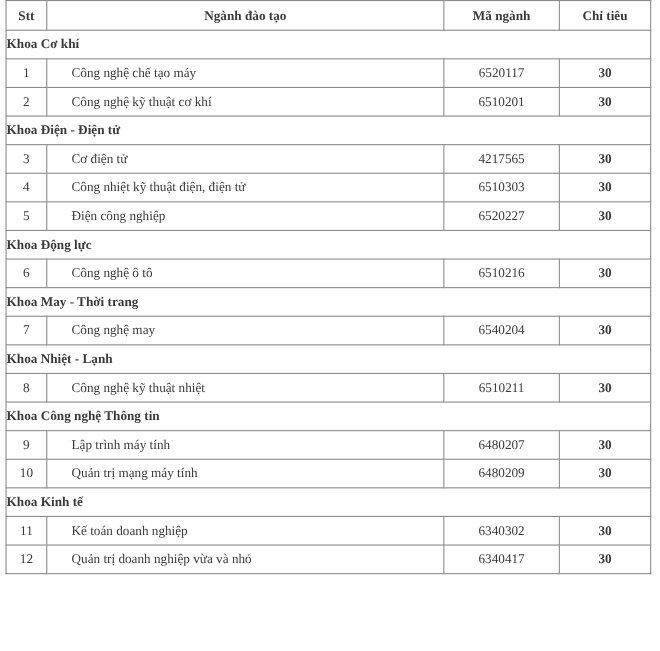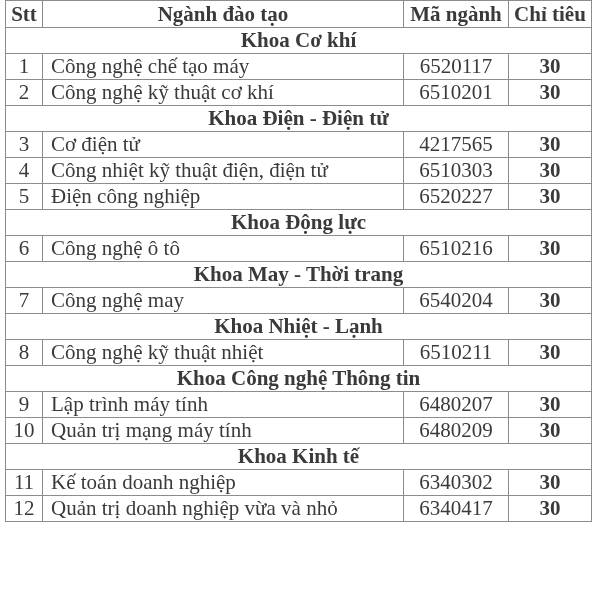--- a/index.html
+++ b/index.html
@@ -6,37 +6,37 @@
     body {
       width: 600px; height: 592px; overflow: hidden;
       font-family: "Liberation Serif", "DejaVu Serif", serif;
       color: #3a3a3a;
     }
     table {
       position: absolute; left: 5px; top: 0px;
       border-collapse: collapse;
       width: 586px;
       table-layout: fixed;
-      font-size: 21px;
+      font-size: 12px;
     }
     td, th {
       border: 1px solid #8c8c8c;
       height: 25px;
       padding: 0;
       line-height: 25px;
       white-space: nowrap;
       overflow: hidden;
     }
     th { font-weight: bold; text-align: center; height: 26px; }
     td.stt { text-align: center; }
-    td.name { text-align: left; padding-left: 8px; }
+    td.name { text-align: left; padding-left: 22px; }
     td.code { text-align: center; }
     td.quota { text-align: center; font-weight: bold; }
     tr.group td {
-      font-weight: bold; text-align: center; margin-top: 32px;
+      font-weight: bold;  margin-top: 32px;
     }
     col.c1 { width: 37px; }
     col.c2 { width: 361px; }
     col.c3 { width: 105px; }
     col.c4 { width: 83px; }
   </style>
 </head>
 <body>
 
 <table>

